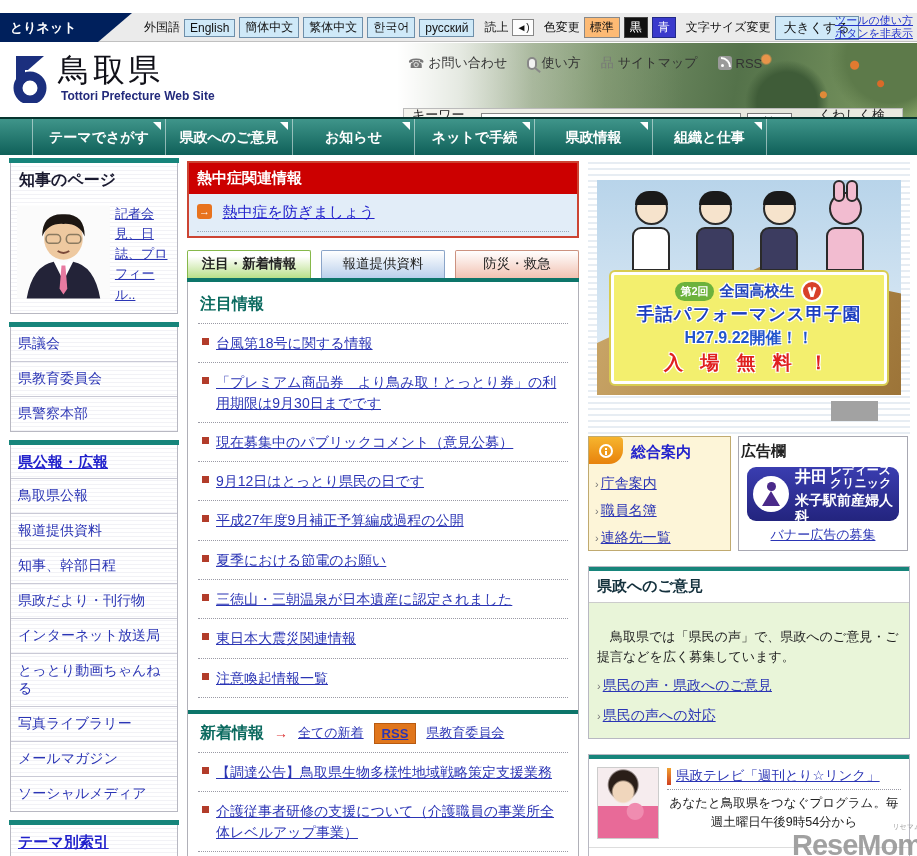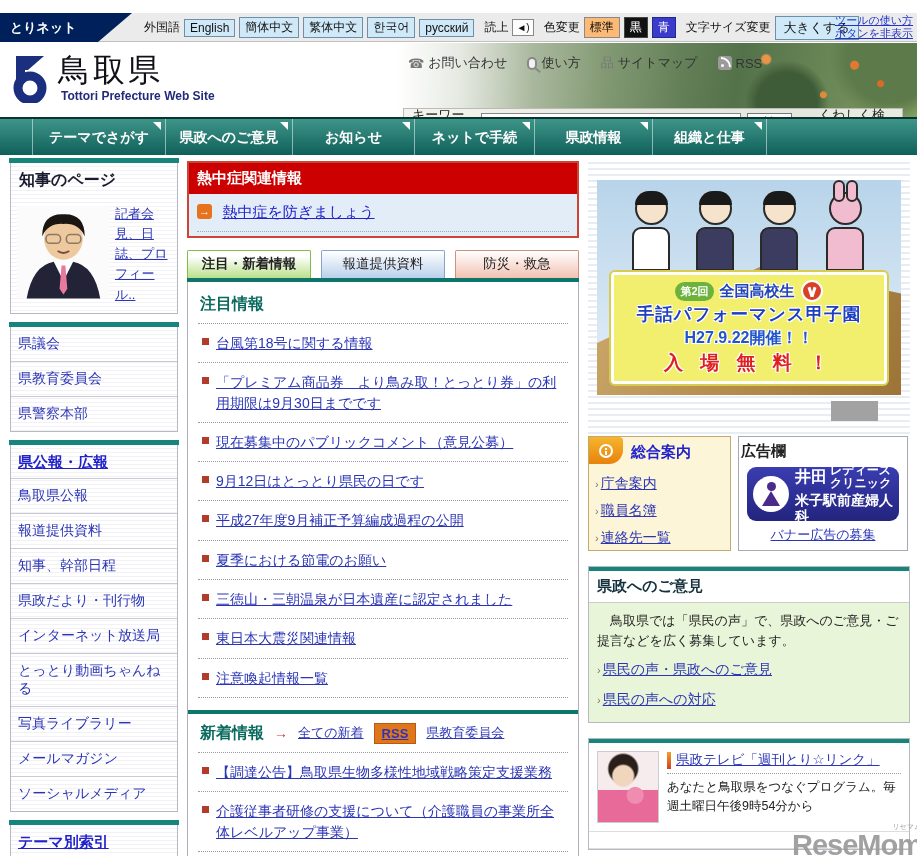--- a/index.html
+++ b/index.html
@@ -153,30 +153,30 @@
   .ad-text { color:#fff; line-height:1.1; }
   .ad-name-row { display:flex; align-items:center; gap:3px; }
   .ad-name { font-size:16px; font-weight:bold; }
   .ad-name-sub { font-size:12px; font-weight:bold; }
   .ad-line2 { font-size:14px; margin-top:3px; font-weight:bold; }
   .ad-link { display:block; text-align:center; font-size:13px; color:#2b35b5; text-decoration:underline; }
 
   .panel { border:1px solid #b8b8c2; margin-top:15px; }
   .panel-accent { height:4px; background:#17857b; }
   .panel-head { background:#fff; padding:6px 8px; font-size:15px; font-weight:bold; color:#13303c; border-bottom:1px solid #ccc; }
-  .opinion-body { background:#e9f5d9; padding:8px 8px 12px; font-size:13px; color:#222; line-height:1.5; }
+  .opinion-body { background:#e9f5d9; padding:24px 8px 12px; font-size:13px; color:#222; line-height:1.5; }
   .opinion-body a { display:inline-block; margin-top:9px; font-size:14px; color:#2b35b5; text-decoration:underline; }
   .topic-item { display:flex; gap:8px; padding:8px; border-bottom:1px solid #ddd; }
   .thumb { width:62px; height:72px; border:1px solid #ccc; flex:none; }
   .thumb.t1 { background:
       radial-gradient(circle 9px at 62% 62%, #f08cb0 0 8px, transparent 9px),
       radial-gradient(circle 12px at 42% 34%, #f0d6bc 0 10px, transparent 12px),
       radial-gradient(circle 16px at 42% 24%, #2a1e18 0 14px, transparent 16px),
       linear-gradient(#f6ecee 55%, #e86a98 55%); }
-  .topic-main { flex:1; min-width:0; }
+  .topic-main { flex:1; min-width:0;text-align:center; }
   .topic-link-row { display:flex; align-items:center; gap:5px; border-bottom:1px dotted #9a9aa5; padding-bottom:4px; }
   .topic-bar { width:4px; height:17px; background:linear-gradient(#f0a030,#d04020); flex:none; }
   .topic-link-row a { font-size:13.5px; color:#2b35b5; text-decoration:underline; white-space:nowrap; }
   .topic-desc { font-size:12.5px; color:#222; line-height:1.5; padding-top:4px; }
 
   .watermark { position:absolute; left:792px; top:816px; color:#9a9a9a; font-weight:bold; font-size:29px; letter-spacing:-1px; opacity:.92; z-index:50; }
   .watermark .wm-small { position:absolute; right:8px; top:-7px; font-size:7px; letter-spacing:0; font-weight:normal; }
 </style>
 </head>
 <body>

